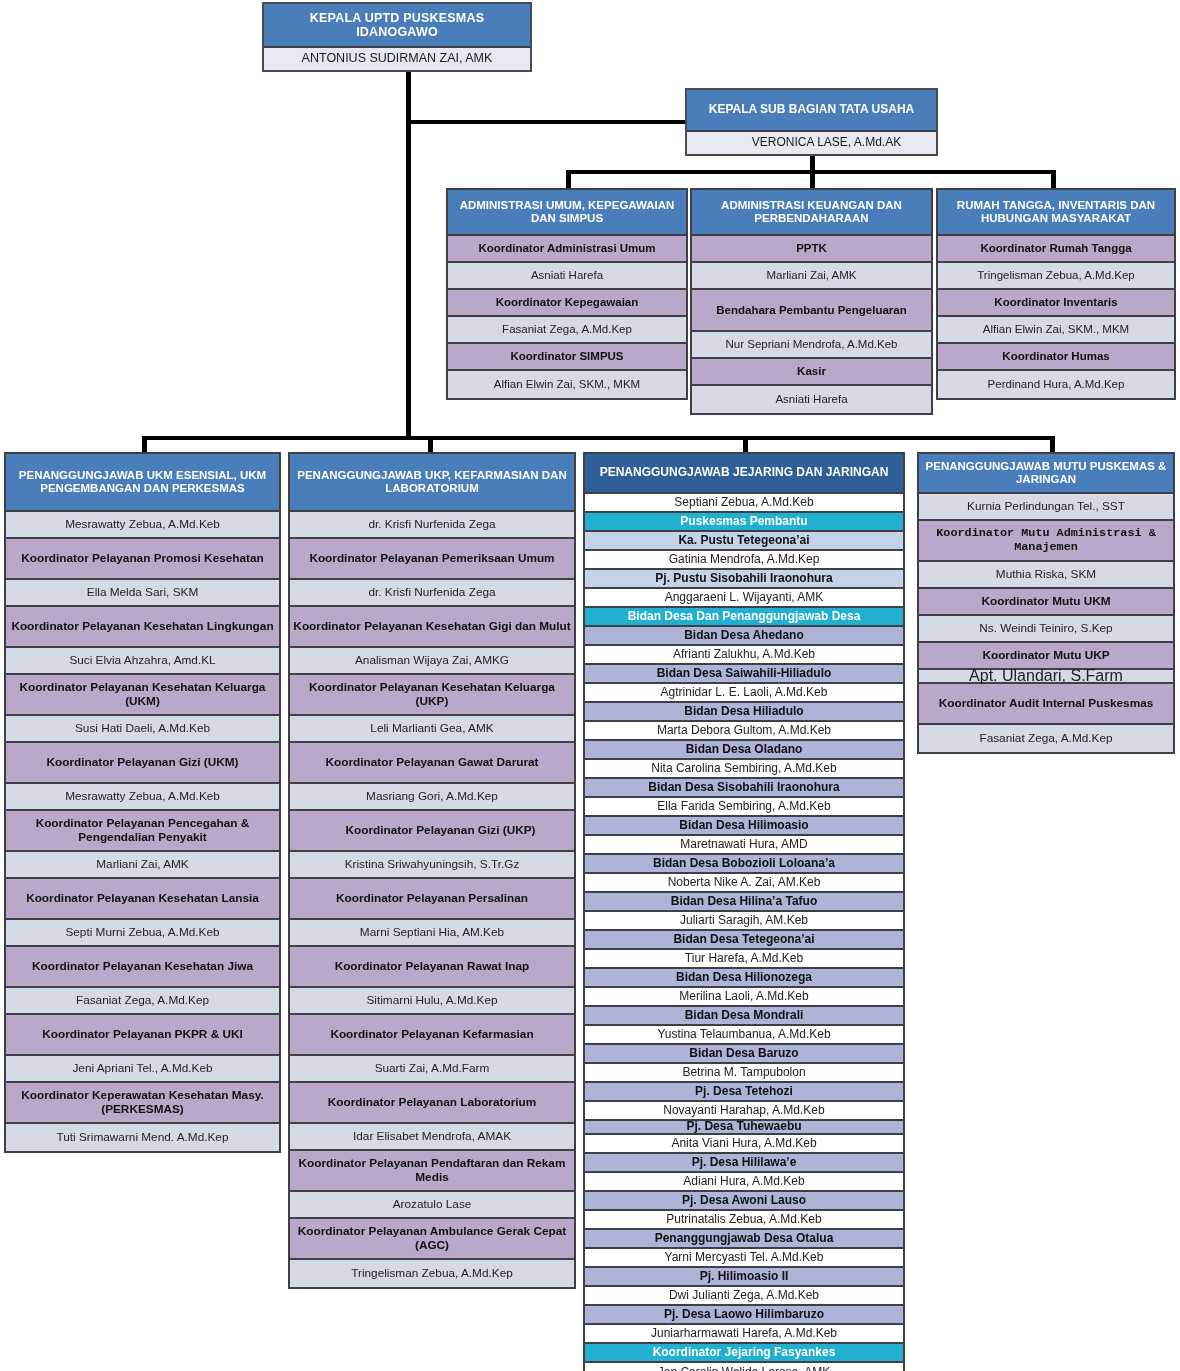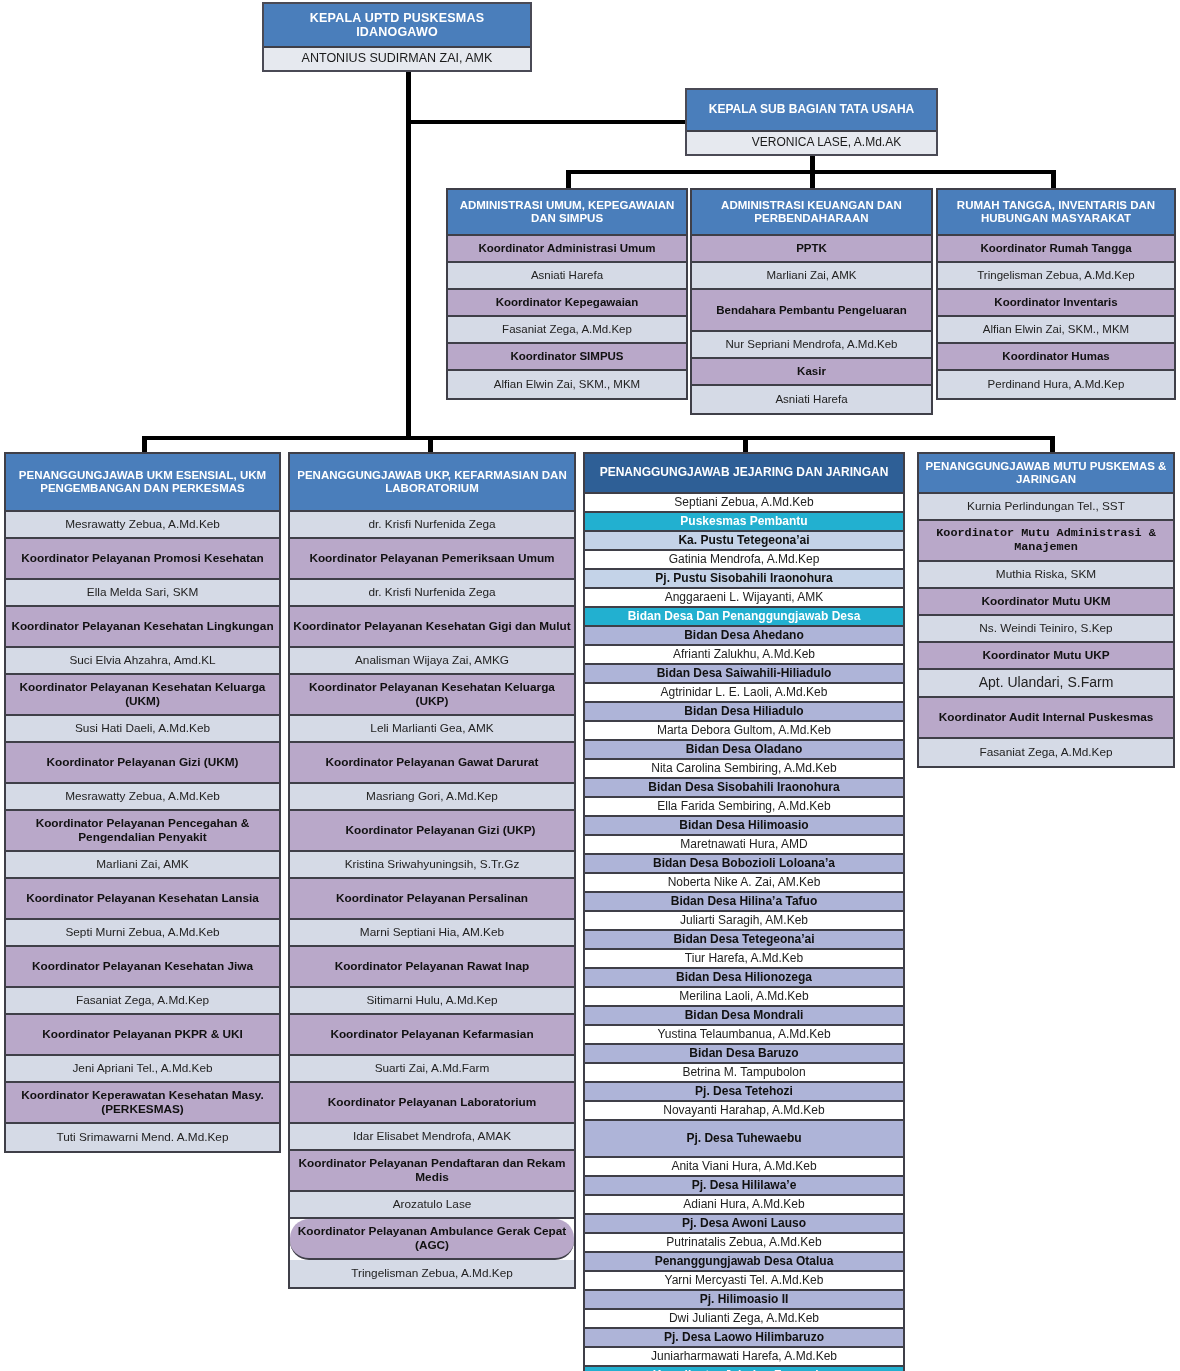--- a/index.html
+++ b/index.html
@@ -127,21 +127,21 @@
         <div class="row r-title" style="height: 41px; font-size: 11.8px;">Koordinator Pelayanan Persalinan</div>
         <div class="row r-name" style="height: 27px; font-size: 11.8px;">Marni Septiani Hia, AM.Keb</div>
         <div class="row r-title" style="height: 41px; font-size: 11.8px;">Koordinator Pelayanan Rawat Inap</div>
         <div class="row r-name" style="height: 27px; font-size: 11.8px;">Sitimarni Hulu, A.Md.Kep</div>
         <div class="row r-title" style="height: 41px; font-size: 11.8px;">Koordinator Pelayanan Kefarmasian</div>
         <div class="row r-name" style="height: 27px; font-size: 11.8px;">Suarti Zai, A.Md.Farm</div>
         <div class="row r-title" style="height: 41px; font-size: 11.8px;">Koordinator Pelayanan Laboratorium</div>
         <div class="row r-name" style="height: 27px; font-size: 11.8px;">Idar Elisabet Mendrofa, AMAK</div>
         <div class="row r-title" style="height: 41px; font-size: 11.8px;">Koordinator Pelayanan Pendaftaran dan Rekam Medis</div>
         <div class="row r-name" style="height: 27px; font-size: 11.8px;">Arozatulo Lase</div>
-        <div class="row r-title" style="height: 41px; font-size: 11.8px; border-radius: 19px;">Koordinator Pelayanan Ambulance Gerak Cepat (AGC)</div>
+        <div class="row r-title" style="height: 41px; font-size: 11.8px;">Koordinator Pelayanan Ambulance Gerak Cepat (AGC)</div>
         <div class="row r-name" style="height: 27px; font-size: 11.8px;">Tringelisman Zebua, A.Md.Kep</div>
       </div>
       <div class="colbox" style="left: 583px; top: 452px; width: 322px;">
         <div class="hdr dark" style="height: 40px; font-size: 12px;">PENANGGUNGJAWAB JEJARING DAN JARINGAN</div>
         <div class="row r-name2" style="height: 19px; font-size: 12px;">Septiani Zebua, A.Md.Keb</div>
         <div class="row r-sec" style="height: 19px; font-size: 12px;">Puskesmas Pembantu</div>
         <div class="row r-sub" style="height: 19px; font-size: 12px;">Ka. Pustu Tetegeona’ai</div>
         <div class="row r-name2" style="height: 19px; font-size: 12px;">Gatinia Mendrofa, A.Md.Kep</div>
         <div class="row r-sub" style="height: 19px; font-size: 12px;">Pj. Pustu Sisobahili Iraonohura</div>
         <div class="row r-name2" style="height: 19px; font-size: 12px;">Anggaraeni L. Wijayanti, AMK</div>
@@ -165,21 +165,21 @@
         <div class="row r-bidan" style="height: 19px; font-size: 12px;">Bidan Desa Tetegeona’ai</div>
         <div class="row r-name2" style="height: 19px; font-size: 12px;">Tiur Harefa, A.Md.Keb</div>
         <div class="row r-bidan" style="height: 19px; font-size: 12px;">Bidan Desa Hilionozega</div>
         <div class="row r-name2" style="height: 19px; font-size: 12px;">Merilina Laoli, A.Md.Keb</div>
         <div class="row r-bidan" style="height: 19px; font-size: 12px;">Bidan Desa Mondrali</div>
         <div class="row r-name2" style="height: 19px; font-size: 12px;">Yustina Telaumbanua, A.Md.Keb</div>
         <div class="row r-bidan" style="height: 19px; font-size: 12px;">Bidan Desa Baruzo</div>
         <div class="row r-name2" style="height: 19px; font-size: 12px;">Betrina M. Tampubolon</div>
         <div class="row r-bidan" style="height: 19px; font-size: 12px;">Pj. Desa Tetehozi</div>
         <div class="row r-name2" style="height: 19px; font-size: 12px;">Novayanti Harahap, A.Md.Keb</div>
-        <div class="row r-bidan" style="height: 37px; font-size: 12px;">Pj. Desa Tuhewaebu</div>
+        <div class="row r-bidan" style="height: 14px; font-size: 12px;">Pj. Desa Tuhewaebu</div>
         <div class="row r-name2" style="height: 19px; font-size: 12px;">Anita Viani Hura, A.Md.Keb</div>
         <div class="row r-bidan" style="height: 19px; font-size: 12px;">Pj. Desa Hililawa’e</div>
         <div class="row r-name2" style="height: 19px; font-size: 12px;">Adiani Hura, A.Md.Keb</div>
         <div class="row r-bidan" style="height: 19px; font-size: 12px;">Pj. Desa Awoni Lauso</div>
         <div class="row r-name2" style="height: 19px; font-size: 12px;">Putrinatalis Zebua, A.Md.Keb</div>
         <div class="row r-bidan" style="height: 19px; font-size: 12px;">Penanggungjawab Desa Otalua</div>
         <div class="row r-name2" style="height: 19px; font-size: 12px;">Yarni Mercyasti Tel. A.Md.Keb</div>
         <div class="row r-bidan" style="height: 19px; font-size: 12px;">Pj. Hilimoasio II</div>
         <div class="row r-name2" style="height: 19px; font-size: 12px;">Dwi Julianti Zega, A.Md.Keb</div>
         <div class="row r-bidan" style="height: 19px; font-size: 12px;">Pj. Desa Laowo Hilimbaruzo</div>
@@ -188,19 +188,19 @@
         <div class="row r-name2" style="height: 19px; font-size: 12px;">Jen Carolin Welida Larosa, AMK</div>
       </div>
       <div class="colbox" style="left: 917px; top: 452px; width: 258px;">
         <div class="hdr" style="height: 40px; font-size: 11.5px;">PENANGGUNGJAWAB MUTU PUSKEMAS &amp; JARINGAN</div>
         <div class="row r-name" style="height: 27px; font-size: 11.8px;">Kurnia Perlindungan Tel., SST</div>
         <div class="row r-title" style="height: 41px; font-size: 11.8px; font-family: Liberation Mono, monospace;">Koordinator Mutu Administrasi &amp; Manajemen</div>
         <div class="row r-name" style="height: 27px; font-size: 11.8px;">Muthia Riska, SKM</div>
         <div class="row r-title" style="height: 27px; font-size: 11.8px;">Koordinator Mutu UKM</div>
         <div class="row r-name" style="height: 27px; font-size: 11.8px;">Ns. Weindi Teiniro, S.Kep</div>
         <div class="row r-title" style="height: 27px; font-size: 11.8px;">Koordinator Mutu UKP</div>
-        <div class="row r-name" style="height: 28px; font-size: 14px;">Apt. Ulandari, S.Farm</div>
+        <div class="row r-name" style="height: 14px; font-size: 16px;">Apt. Ulandari, S.Farm</div>
         <div class="row r-title" style="height: 41px; font-size: 11.8px;">Koordinator Audit Internal Puskesmas</div>
         <div class="row r-name" style="height: 27px; font-size: 11.8px;">Fasaniat Zega,  A.Md.Kep</div>
       </div>
     </div>
 
 </div>
 
 </body></html>

